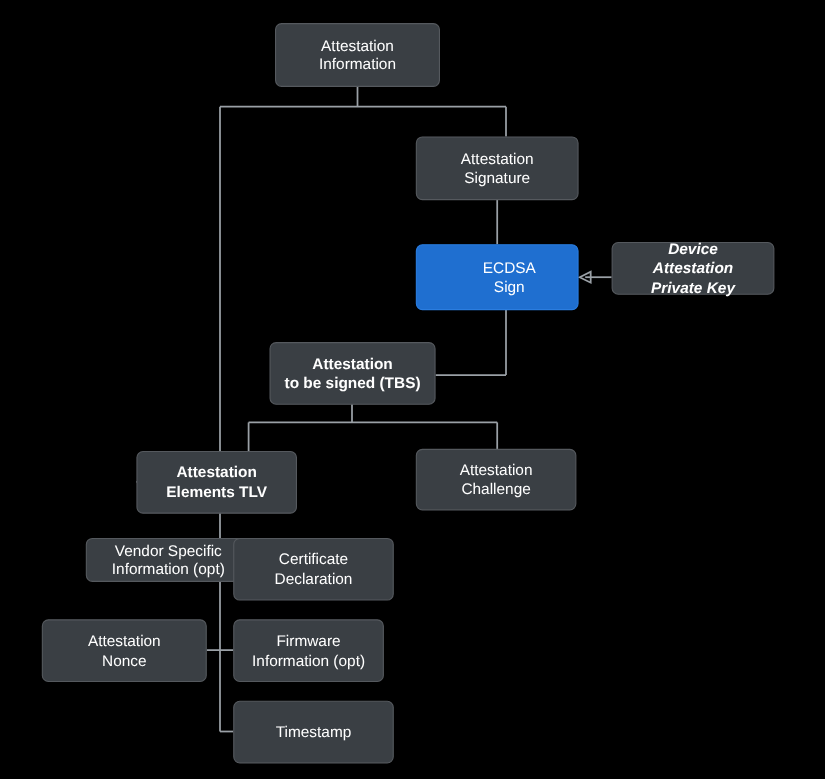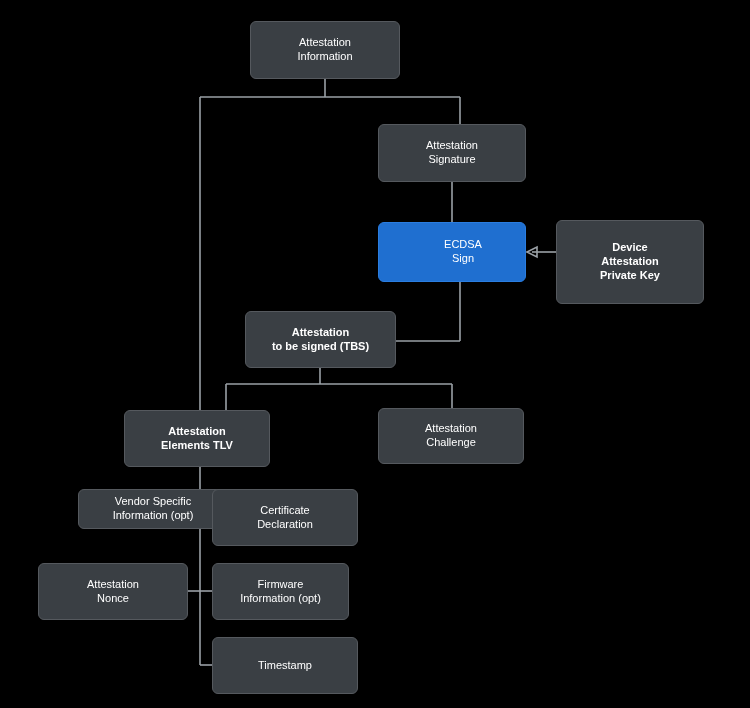--- a/index.html
+++ b/index.html
@@ -17,21 +17,21 @@
   }
   .node {
     position: absolute;
     box-sizing: border-box;
     display: flex;
     align-items: center;
     justify-content: center;
     text-align: center;
     border-radius: 6px;
     color: #ffffff;
-    font-size: 11px;
+    font-size: 14px;
     line-height: 1.25;
     padding: 6px 10px;
     white-space: pre-line;
     z-index: 2;
   }
   .node.gray {
     background: #3a3f44;
     border: 1px solid #55595e;
   }
   .node.blue {
@@ -99,21 +99,21 @@
   <div class="node gray" style="left:378px; top:124px; width:148px; height:58px;">
     <span>Attestation
 Signature</span>
   </div>
 
   <div class="node blue" style="left:378px; top:222px; width:148px; height:60px;padding-left:32px;">
     <span>ECDSA
 Sign</span>
   </div>
 
-  <div class="node gray bold" style="left:556px; top:220px; width:148px; height:84px;">
+  <div class="node gray bold" style="left:556px; top:220px; width:148px; height:48px;font-style:italic;">
     <span>Device
 Attestation
 Private Key</span>
   </div>
 
   <div class="node gray bold" style="left:245px; top:311px; width:151px; height:57px;">
     <span>Attestation
 to be signed (TBS)</span>
   </div>
 

